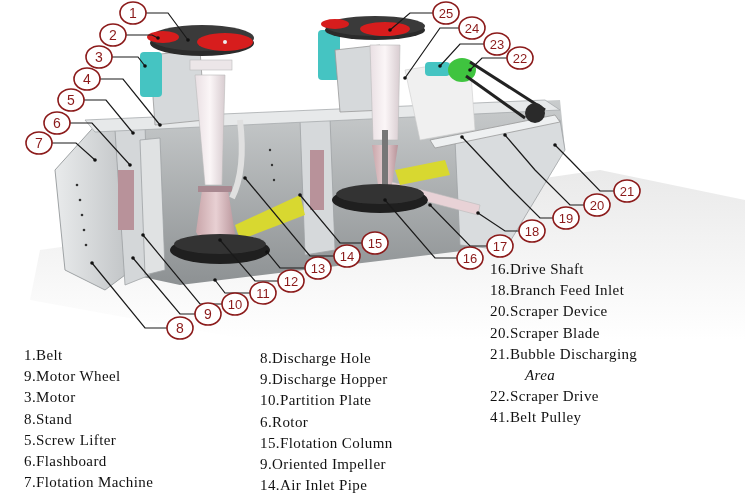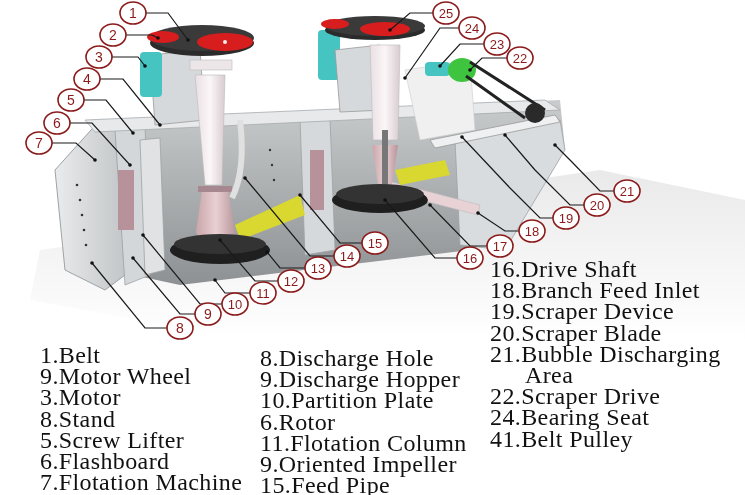--- a/index.html
+++ b/index.html
@@ -1,22 +1,22 @@
 <!DOCTYPE html>
 <html><head>
 <meta charset="utf-8">
 <style>
   html, body { margin: 0; padding: 0; background: #ffffff; }
   body { width: 745px; height: 495px; position: relative; overflow: hidden; font-family: "Liberation Serif", "DejaVu Serif", serif; }
   #stage { position: absolute; left: 0; top: 0; width: 745px; height: 495px; }
   svg#diagram { position: absolute; left: 0; top: 0; }
-  .legend { position: absolute; font-family: "Liberation Serif", "DejaVu Serif", serif; font-size: 24px; color: #111; line-height: 21.2px; letter-spacing: 0.4px; }
+  .legend { position: absolute; font-family: "Liberation Serif", "DejaVu Serif", serif; font-size: 15px; color: #111; line-height: 21.2px; letter-spacing: 0.4px; }
   .legend div { white-space: nowrap; }
-  .legend .indent { padding-left: 35px; }
-  #legend-1 { left: 40px; top: 345px; }
+  .legend .indent { padding-left: 35px; font-style: italic; }
+  #legend-1 { left: 24px; top: 345px; }
   #legend-2 { left: 260px; top: 318px; margin-top: 30px; }
   #legend-3 { left: 490px; top: 259px; }
 </style>
 </head>
 <body>
 
 <div id="stage">
   <svg id="diagram" width="745" height="495" viewBox="0 0 745 495">
     <defs>
       <linearGradient id="tankGrad" x1="0" y1="0" x2="0" y2="1">
@@ -302,28 +302,28 @@
       <div>8.Stand</div>
       <div>5.Screw Lifter</div>
       <div>6.Flashboard</div>
       <div>7.Flotation Machine</div>
     </div>
   <div id="legend-2" class="legend">
       <div>8.Discharge Hole</div>
       <div>9.Discharge Hopper</div>
       <div>10.Partition Plate</div>
       <div>6.Rotor</div>
-      <div>11.Flotation Column</div>
+      <div>15.Flotation Column</div>
       <div>9.Oriented Impeller</div>
+      <div>14.Air Inlet Pipe</div>
       <div>15.Feed Pipe</div>
     </div>
   <div id="legend-3" class="legend">
       <div>16.Drive Shaft</div>
       <div>18.Branch Feed Inlet</div>
-      <div>19.Scraper Device</div>
+      <div>20.Scraper Device</div>
       <div>20.Scraper Blade</div>
       <div>21.Bubble Discharging</div>
       <div class="indent">Area</div>
       <div>22.Scraper Drive</div>
-      <div>24.Bearing Seat</div>
       <div>41.Belt Pulley</div>
     </div>
 </div>
 
 </body></html>

